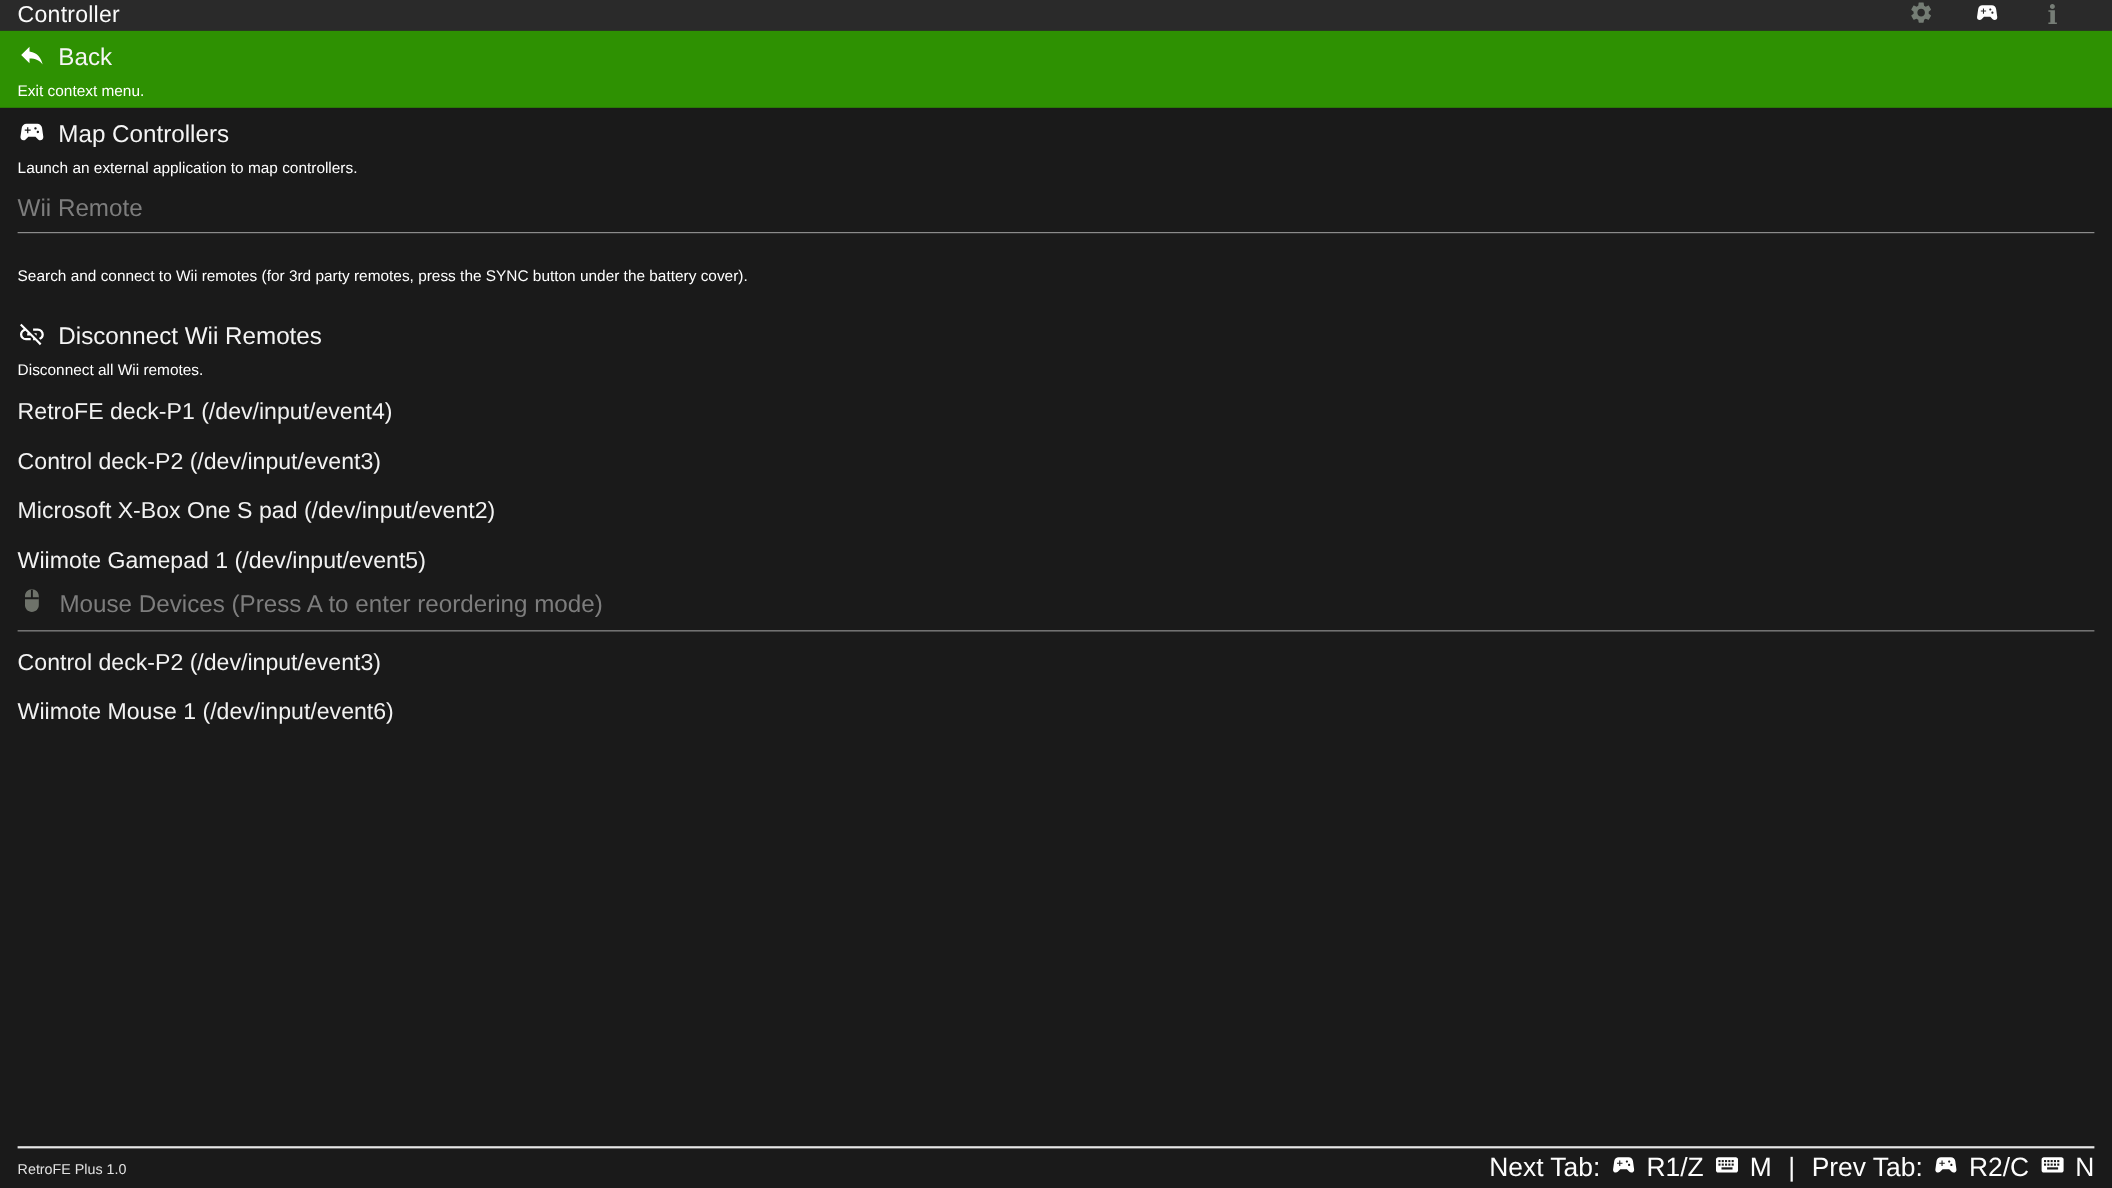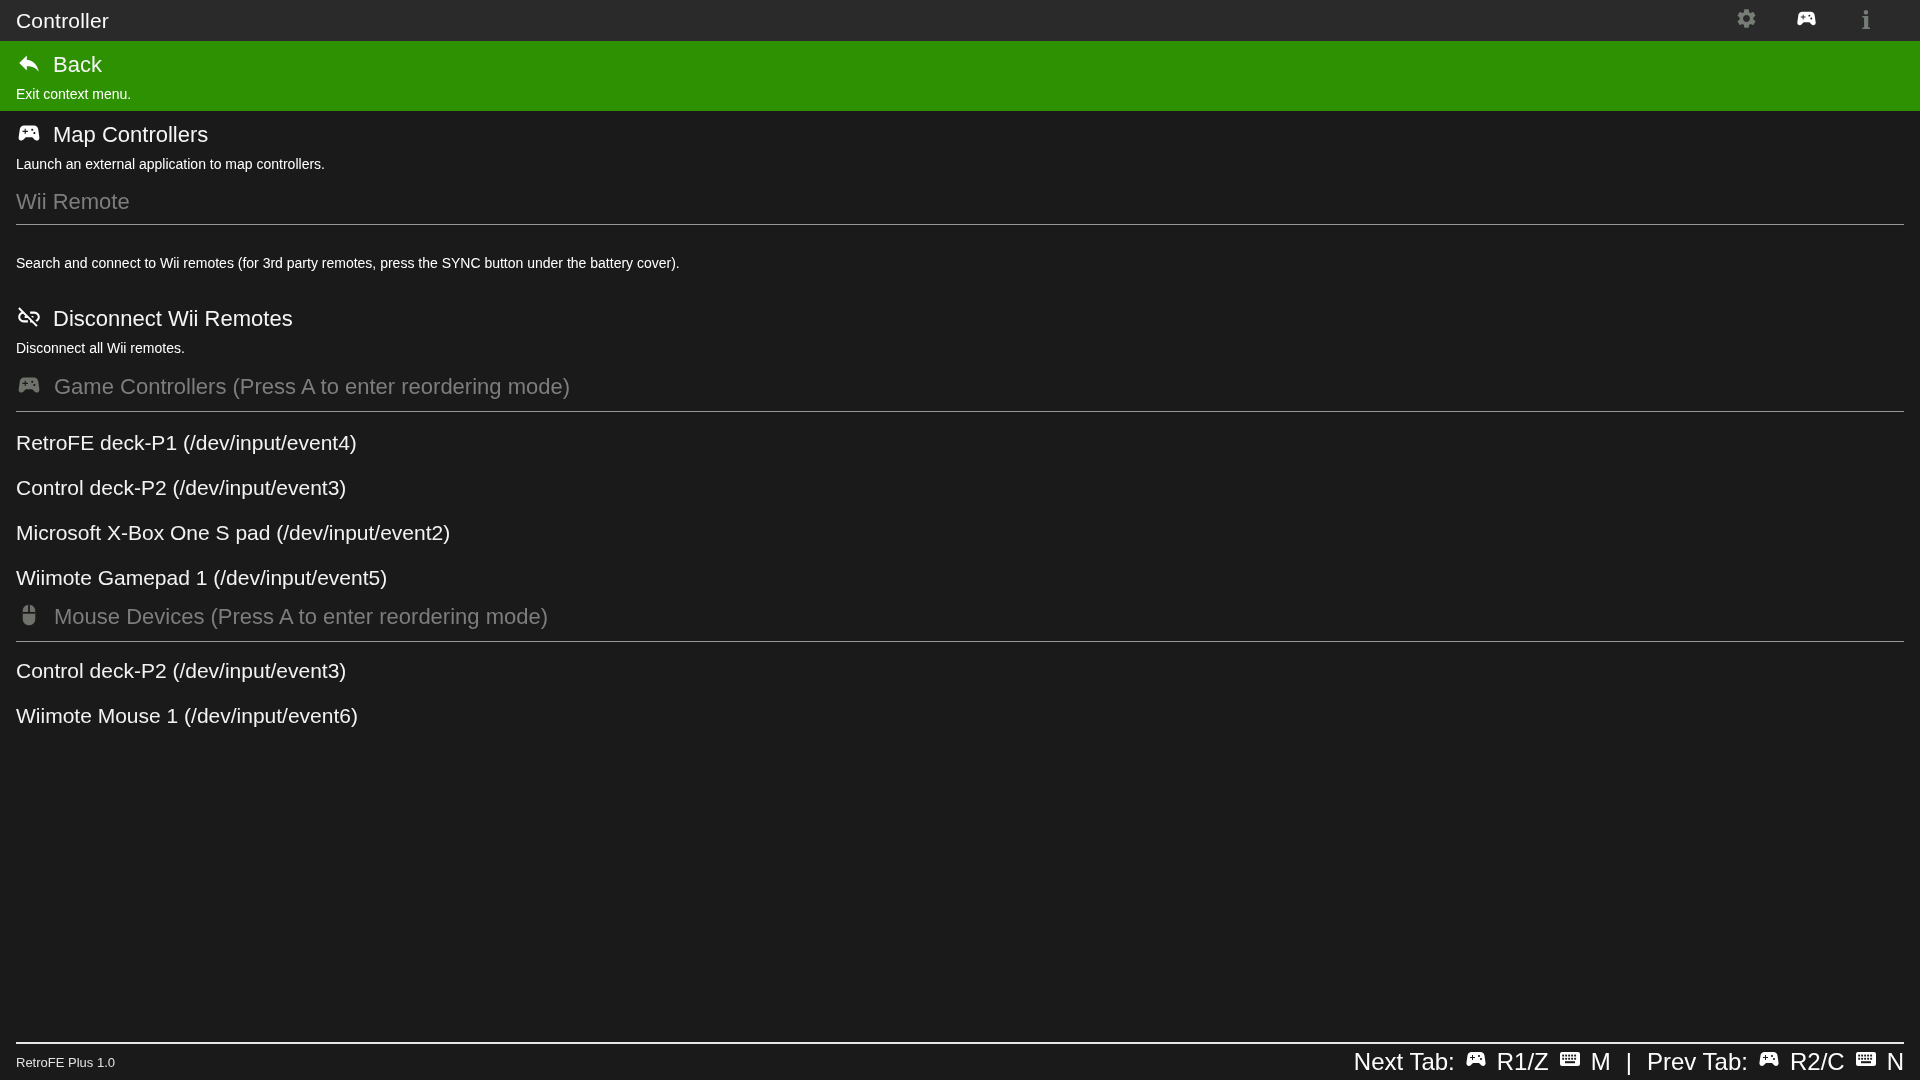--- a/index.html
+++ b/index.html
@@ -6,21 +6,21 @@
   html,body { width:1920px; height:1080px; overflow:hidden; }
   body {
     background:#1a1a1a;
     font-family:"Liberation Sans", sans-serif;
     position:relative;
     color:#f2f2f2;
   }
 
   
   .top-bar {
-    height:41px; background:#2a2a2a;
+    height:28px; background:#2a2a2a;
     display:flex; align-items:center;
     padding:0 16px;
   }
   .top-title { font-size:21px; color:#fafafa; letter-spacing:.2px; }
   .top-tabs { margin-left:auto; display:flex; align-items:center; gap:36px; padding-right:26px; }
   .tab-icon { width:24px; height:24px; display:flex; align-items:center; justify-content:center; cursor:pointer; }
   .tab-icon svg { width:23px; height:23px; }
   .info-glyph { font-family:"DejaVu Serif", serif; font-weight:bold; font-size:24px; color:#767d76; line-height:1; }
 
   
@@ -162,30 +162,20 @@
               <path fill="#ffffff" d="M17,7H13V8.9H17C18.71,8.9 20.1,10.29 20.1,12C20.1,13.43 19.12,14.63 17.79,14.97L19.25,16.43C20.88,15.61 22,13.95 22,12A5,5 0 0,0 17,7M16,11H13.81L15.81,13H16V11M2,4.27L5.11,7.38C3.29,8.12 2,9.91 2,12A5,5 0 0,0 7,17H11V15.1H7C5.29,15.1 3.9,13.71 3.9,12C3.9,10.41 5.11,9.1 6.66,8.93L8.73,11H8V13H10.73L13,15.27V17H14.73L18.74,21L20,19.74L3.27,3L2,4.27Z"></path>
             </svg>
         </span>
         <span class="item-title">Disconnect Wii Remotes</span>
       </div>
       <div class="item-sub">Disconnect all Wii remotes.</div>
     </div>
   </div>
 
 
-  <div class="section tall">
-    <div class="sec-line">
-      <span>
-        <svg viewBox="0 0 24 24">
-            <path fill="#6e726a" d="M21.58 16.09l-1.09-7.66C20.21 6.46 18.52 5 16.53 5H7.47C5.48 5 3.79 6.46 3.51 8.43l-1.09 7.66C2.2 17.63 3.39 19 4.94 19c.68 0 1.32-.27 1.8-.75L9 16h6l2.25 2.25c.48.48 1.13.75 1.8.75 1.56 0 2.75-1.37 2.53-2.91zM11 11H9v2H8v-2H6v-1h2V8h1v2h2v1zm4-1c-.55 0-1-.45-1-1s.45-1 1-1 1 .45 1 1-.45 1-1 1zm2 3c-.55 0-1-.45-1-1s.45-1 1-1 1 .45 1 1-.45 1-1 1z"></path>
-          </svg>
-      </span>
-      <span class="sec-title">Game Controllers (Press A to enter reordering mode)</span>
-    </div>
-  </div>
 
   <div class="device">RetroFE deck-P1 (/dev/input/event4)</div>
   <div class="device">Control deck-P2 (/dev/input/event3)</div>
   <div class="device">Microsoft X-Box One S pad (/dev/input/event2)</div>
   <div class="device">Wiimote Gamepad 1 (/dev/input/event5)</div>
 
   <div class="section mouse">
     <div class="sec-line">
       <span>
         <svg viewBox="0 0 24 24">

